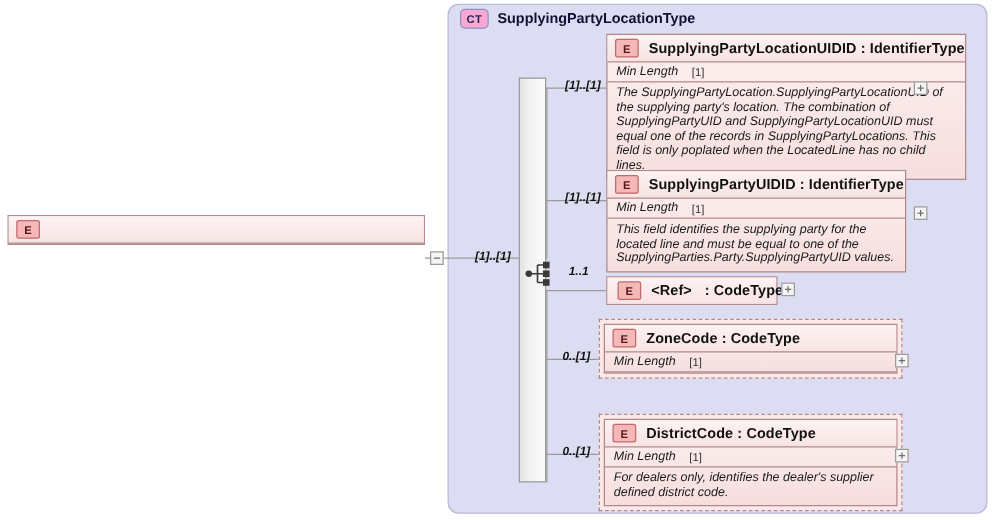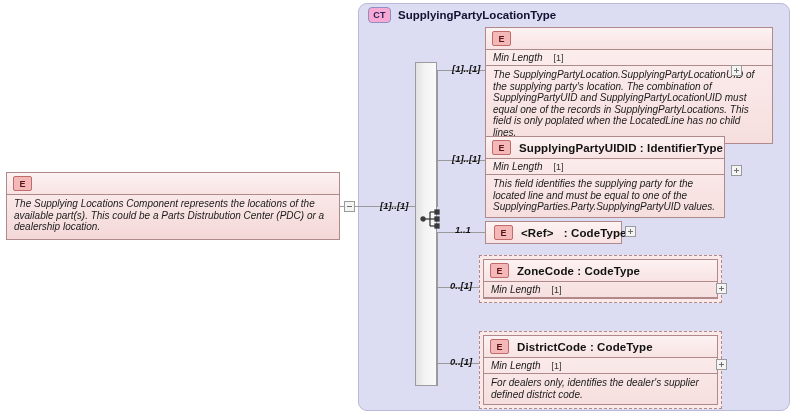--- a/index.html
+++ b/index.html
@@ -228,21 +228,20 @@
   <div class="ct-header">
     <span class="ct-badge">CT</span>
     <span class="ct-title">SupplyingPartyLocationType</span>
   </div>
 
   <div class="elem-box" id="root-elem">
     <div class="elem-head">
       <span class="e-badge">E</span>
     </div>
     <div class="sep-line"></div>
-    <div class="doc">The Supplying Locations Component represents the locations of the available part(s). This could be a Parts Distrubution Center (PDC) or a dealership location.</div>
   </div>
 
   <div class="pm-box" style="left:344px; top:201px;"></div>
   <div class="hline" style="left:340px; top:206px; width:4px;"></div>
   <div class="hline" style="left:355px; top:206px; width:60px;"></div>
   <div class="card" style="left:380px; top:200px;">[1]..[1]</div>
 
   <div class="comp-bar"></div>
   <svg class="comp-icon" viewBox="0 0 24 24" xmlns="http://www.w3.org/2000/svg">
     <g stroke="#3a3a3a" stroke-width="1.3" fill="#3a3a3a">
@@ -258,20 +257,25 @@
     </g>
   </svg>
 
   <div class="hline" style="left:437px; top:70px; width:48px;"></div>
   <div class="vline" style="left:437px; top:70px; height:137px;"></div>
   <div class="card" style="left:452px; top:63px;">[1]..[1]</div>
 
   <div class="elem-box" style="left:485px; top:27px; width:288px;">
     <div class="elem-head">
       <span class="e-badge">E</span>
+      <span class="e-title">
+        <span>SupplyingPartyLocationUIDID</span>
+        <span class="sep">:</span>
+        <span>IdentifierType</span>
+      </span>
     </div>
     <div class="sep-line"></div>
     <div class="facet-row">
       <span>Min Length</span>
       <span class="fval">[1]</span>
     </div>
     <div class="sep-line"></div>
     <div class="doc">The SupplyingPartyLocation.SupplyingPartyLocationUID of the supplying party's location. The combination of SupplyingPartyUID and SupplyingPartyLocationUID must equal one of the records in SupplyingPartyLocations. This field is only poplated when the LocatedLine has no child lines.</div>
   </div>
   <div class="pm-box plus" style="left:731px; top:65px;"></div>
@@ -292,21 +296,21 @@
     <div class="facet-row">
       <span>Min Length</span>
       <span class="fval">[1]</span>
     </div>
     <div class="sep-line"></div>
     <div class="doc">This field identifies the supplying party for the located line and must be equal to one of the SupplyingParties.Party.SupplyingPartyUID values.</div>
   </div>
   <div class="pm-box plus" style="left:731px; top:165px;"></div>
 
   <div class="hline" style="left:437px; top:232px; width:48px;"></div>
-  <div class="card" style="left:455px; top:224px;">1..1</div>
+  <div class="card" style="left:455px; top:212px;">1..1</div>
 
   <div class="elem-box" style="left:485px; top:221px; width:137px;">
     <div class="elem-head" style="padding:3px 8px;">
       <span class="e-badge">E</span>
       <span class="e-title">
         <span>&lt;Ref&gt;</span>
         <span class="sep" style="margin-left:7px;">:</span>
         <span>CodeType</span>
       </span>
     </div>

